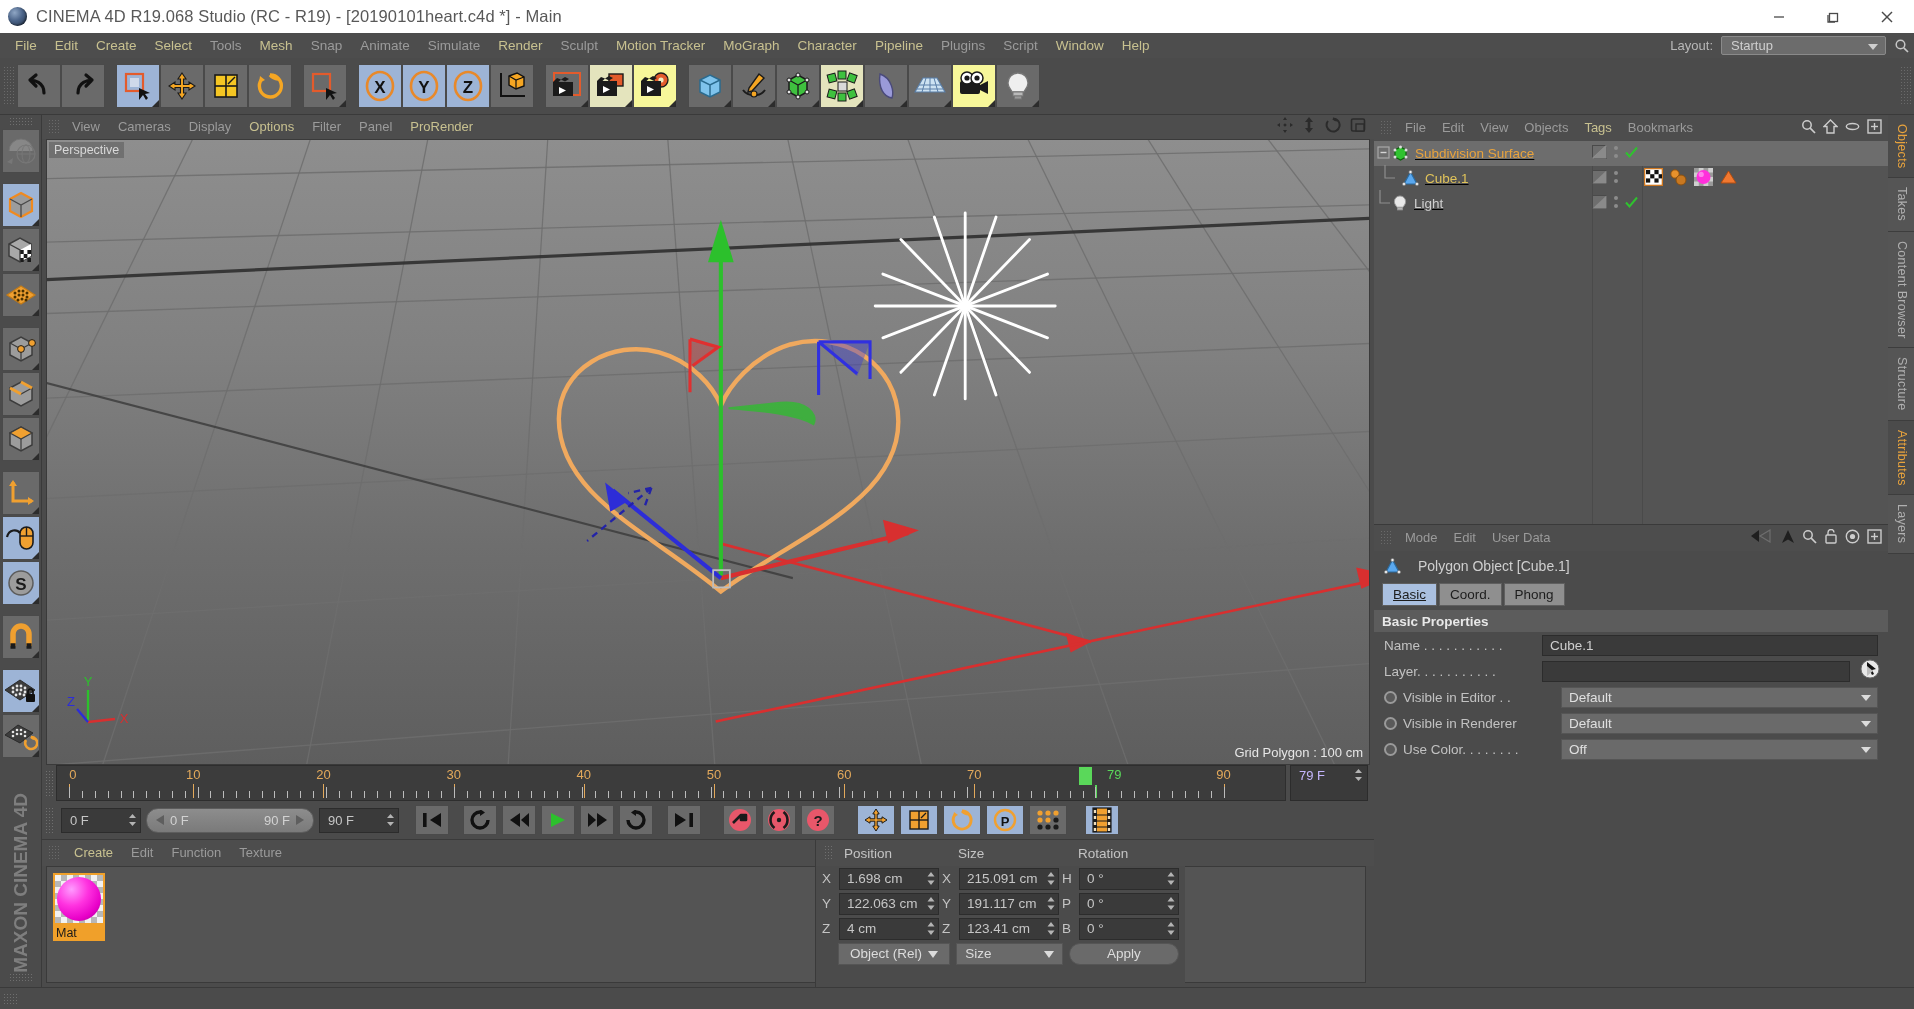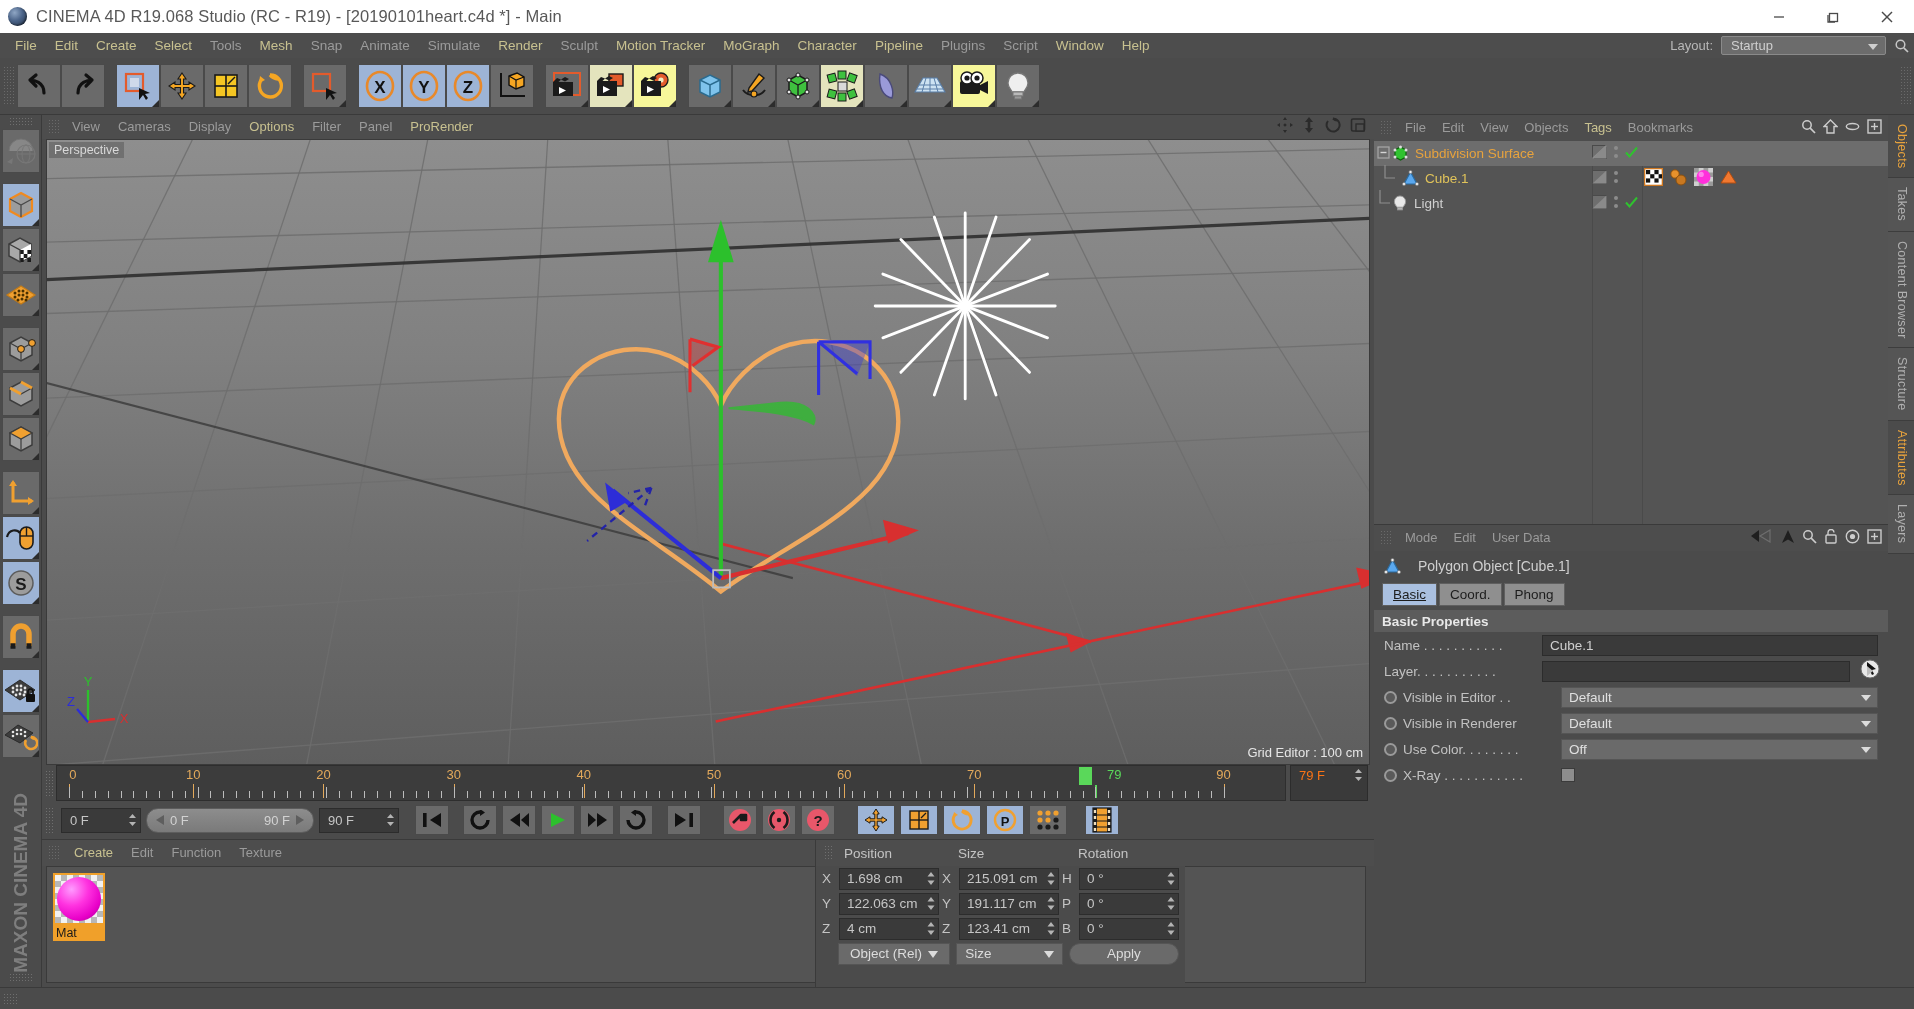--- a/index.html
+++ b/index.html
@@ -154,21 +154,21 @@
   .tl-tickline { position: absolute; top: 18px; bottom: 2px; width: 1px; background: #e3a95b; }
   .tl-ticks { position: absolute; left:0; right:0; bottom: 2px; height: 11px; }
   .tl-ticks i { position: absolute; bottom: 0; width: 1px; background: #bcbcbc; height: 7px; }
   .tl-ticks i.maj { height: 11px; }
   .tl-playhead {
     position: absolute; top: 1px; width: 13px; height: 18px; background: #5ad85a;
   }
   .tl-playhead-line { position: absolute; top: 19px; bottom: 2px; width: 2px; background: #5ad85a; }
   .tl-framefield {
     width: 78px; flex: 0 0 78px; background: #3a3a3a; border: 1px solid #2c2c2c;
-    color: #f97316; font-size: 13px; display: flex; align-items: center;
+    color: #c4b5fd; font-size: 13px; display: flex; align-items: center;
     padding: 0 4px 16px 8px; position: relative; margin-right: 6px;
   }
   .spin { margin-left: auto; display: flex; flex-direction: column; align-items: center; color:#b4b4b4; }
 
   .trans-row { display: flex; align-items: center; flex: 0 0 38px; background: #4b4b4b; gap: 5px; padding-right: 4px; }
   .numfield {
     height: 25px; background: #3a3a3a; border: 1px solid #2c2c2c; color: #c6c6c6;
     font-size: 13px; display: flex; align-items: center; padding: 0 3px 0 8px;
   }
   .rangefield {
@@ -220,21 +220,21 @@
   }
   .vtab.active { color: #e8a33d; background: #4b4b4b; }
 
   .panel-menubar {
     height: 26px; background: #4d4d4d; display: flex; align-items: center;
     padding-left: 4px; position: relative; flex: 0 0 26px;
   }
   .panel-menubar .menuitem { font-size: 13px; line-height: 26px; padding: 0 8px; }
   .panel-icons { position: absolute; right: 6px; top: 0; height: 26px; display: flex; align-items: center; gap: 7px; }
 
-  .objtree { flex: 1; background: #545454; position: relative; overflow: hidden; }
+  .objtree { flex: 1; background: #545454; position: relative; overflow: hidden; text-decoration: underline; }
   .objrow { height: 25px; display: flex; align-items: center; position: relative; font-size: 13.5px; }
   .objrow.selected { background: #6d6d6d; }
   .objrow .tree-ind { width: 16px; flex: 0 0 16px; }
   .objname { color: #cfcfcf; white-space: nowrap; }
   .objname.orange { color: #e8a33d; }
   .objname.yellow { color: #e0c35a; }
   .obj-cols {
     position: absolute; left: 218px; top: 0; height: 25px; display: flex; align-items: center; gap: 6px;
   }
   .tagcell { position: absolute; left: 270px; top: 0; height: 25px; display: flex; align-items: center; gap: 6px; }
@@ -851,21 +851,21 @@
             <path d="M600 152 L640 152 L630 178 Z" fill="#3030e0" opacity=".35" stroke="none"></path>
             <path d="M530 202 L570 198 C 590 196, 600 206, 596 214 C 582 206, 556 204, 530 202 Z" fill="#2cc02c" opacity=".75" stroke="#2cc02c" stroke-width="1.6"></path>
             <path d="M470 262 L420 302 M470 262 L452 266 M470 262 L464 278" stroke="#2323a8" stroke-width="1.8" stroke-dasharray="5 4"></path>
           </g>
 
           <line x1="520" y1="438" x2="1040" y2="330" stroke="#d82f2f" stroke-width="2"></line>
           <path d="M1046 328 L1018 322 L1022 338 Z" fill="#d82f2f"></path>
         </svg>
 
         <div class="vp-label">Perspective</div>
-        <div class="vp-grid-text">Grid Editor : 100 cm</div>
+        <div class="vp-grid-text">Grid Polygon : 100 cm</div>
         <div class="vp-axis">
           <svg width="68" height="62" viewBox="0 0 68 62">
             <line x1="23" y1="50" x2="23" y2="18" stroke="#2cc02c" stroke-width="2.3"></line>
             <text x="23" y="14" font-size="13" fill="#2cc02c" text-anchor="middle" font-family="Liberation Sans, sans-serif">Y</text>
             <line x1="23" y1="50" x2="50" y2="47" stroke="#d82f2f" stroke-width="2.3"></line>
             <text x="59" y="51" font-size="13" fill="#d82f2f" text-anchor="middle" font-family="Liberation Sans, sans-serif">X</text>
             <line x1="23" y1="50" x2="12" y2="37" stroke="#2d2dd8" stroke-width="2.3"></line>
             <text x="6" y="34" font-size="13" fill="#2d2dd8" text-anchor="middle" font-family="Liberation Sans, sans-serif">Z</text>
           </svg>
         </div>
@@ -1502,25 +1502,20 @@
           <div class="arow">
             <span class="radio"></span>
             <span class="lbl">Use Color. . . . . . . .</span>
             <span class="aselect">
               <span>Off</span>
               <span class="caret"></span>
             </span>
           </div>
 
 
-          <div class="arow">
-            <span class="radio"></span>
-            <span class="lbl">X-Ray . . . . . . . . . . .</span>
-            <span class="swatch-chk"></span>
-          </div>
         </div>
       </div>
 
       <div class="rc-tabs">
         <div class="vtab active">Objects</div>
         <div class="vtab">Takes</div>
         <div class="vtab">Content Browser</div>
         <div class="vtab">Structure</div>
         <div class="vtab active">Attributes</div>
         <div class="vtab">Layers</div>

